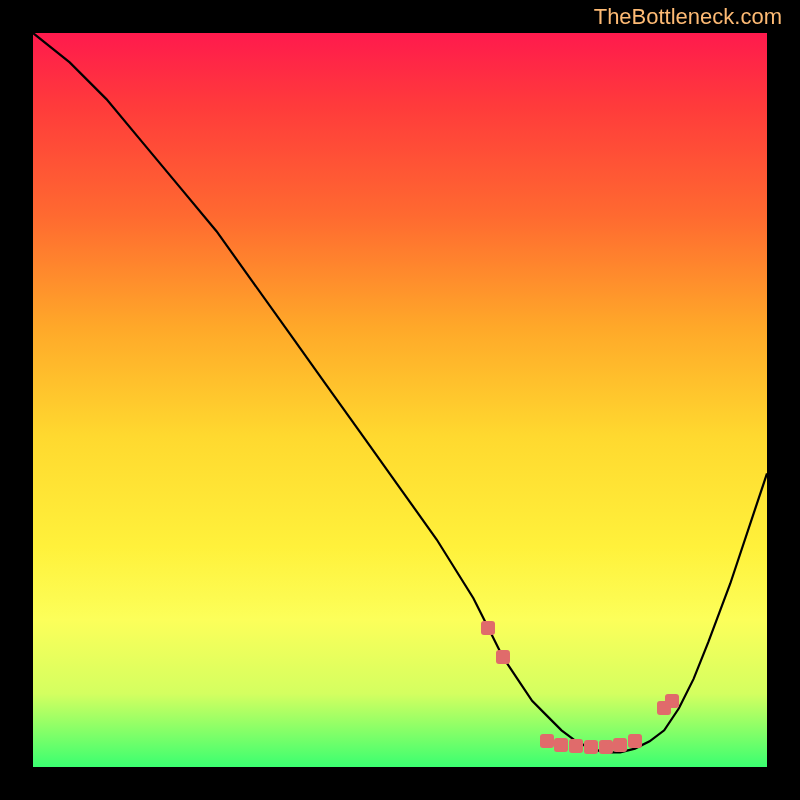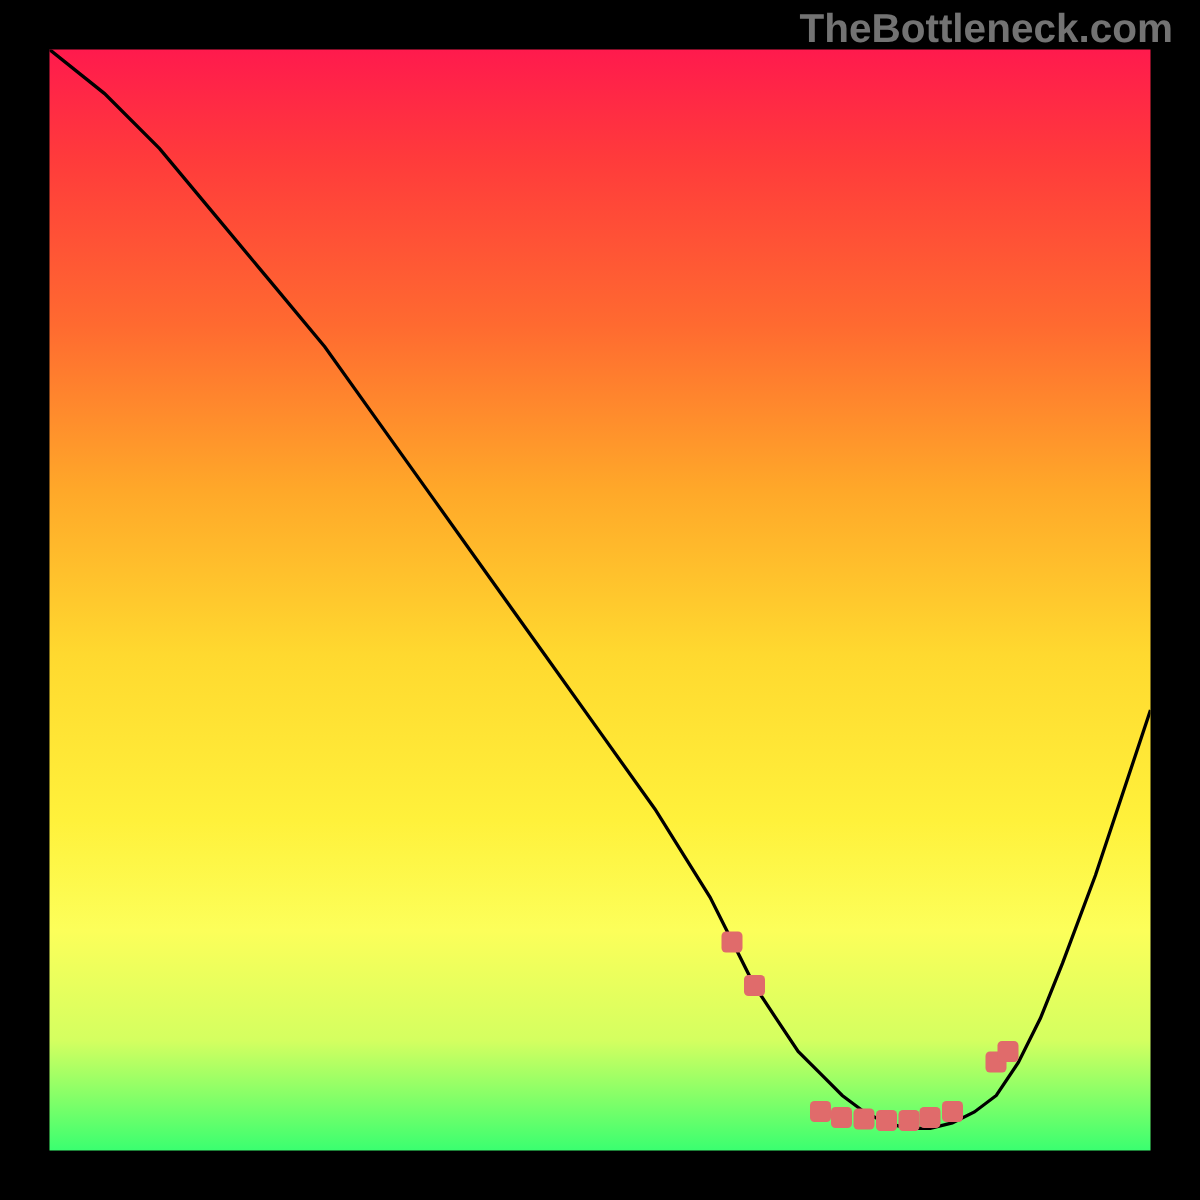--- a/index.html
+++ b/index.html
@@ -8,23 +8,23 @@
     height: 800px;
     background: #000;
     position: relative;
     font-family: Arial, sans-serif;
     overflow: hidden;
   }
   .watermark {
     position: absolute;
     top: 4px;
     right: 18px;
-    color: #737373;
-    font-size: 27px;
-    font-weight: 700;
+    color: #fdba74;
+    font-size: 22px;
+    font-weight: 400;
     z-index: 10;
   }
   .plot-area {
     position: absolute;
     left: 33px;
     top: 33px;
     width: 734px;
     height: 734px;
     background: linear-gradient(to bottom,
       #ff1a4d 0%,

